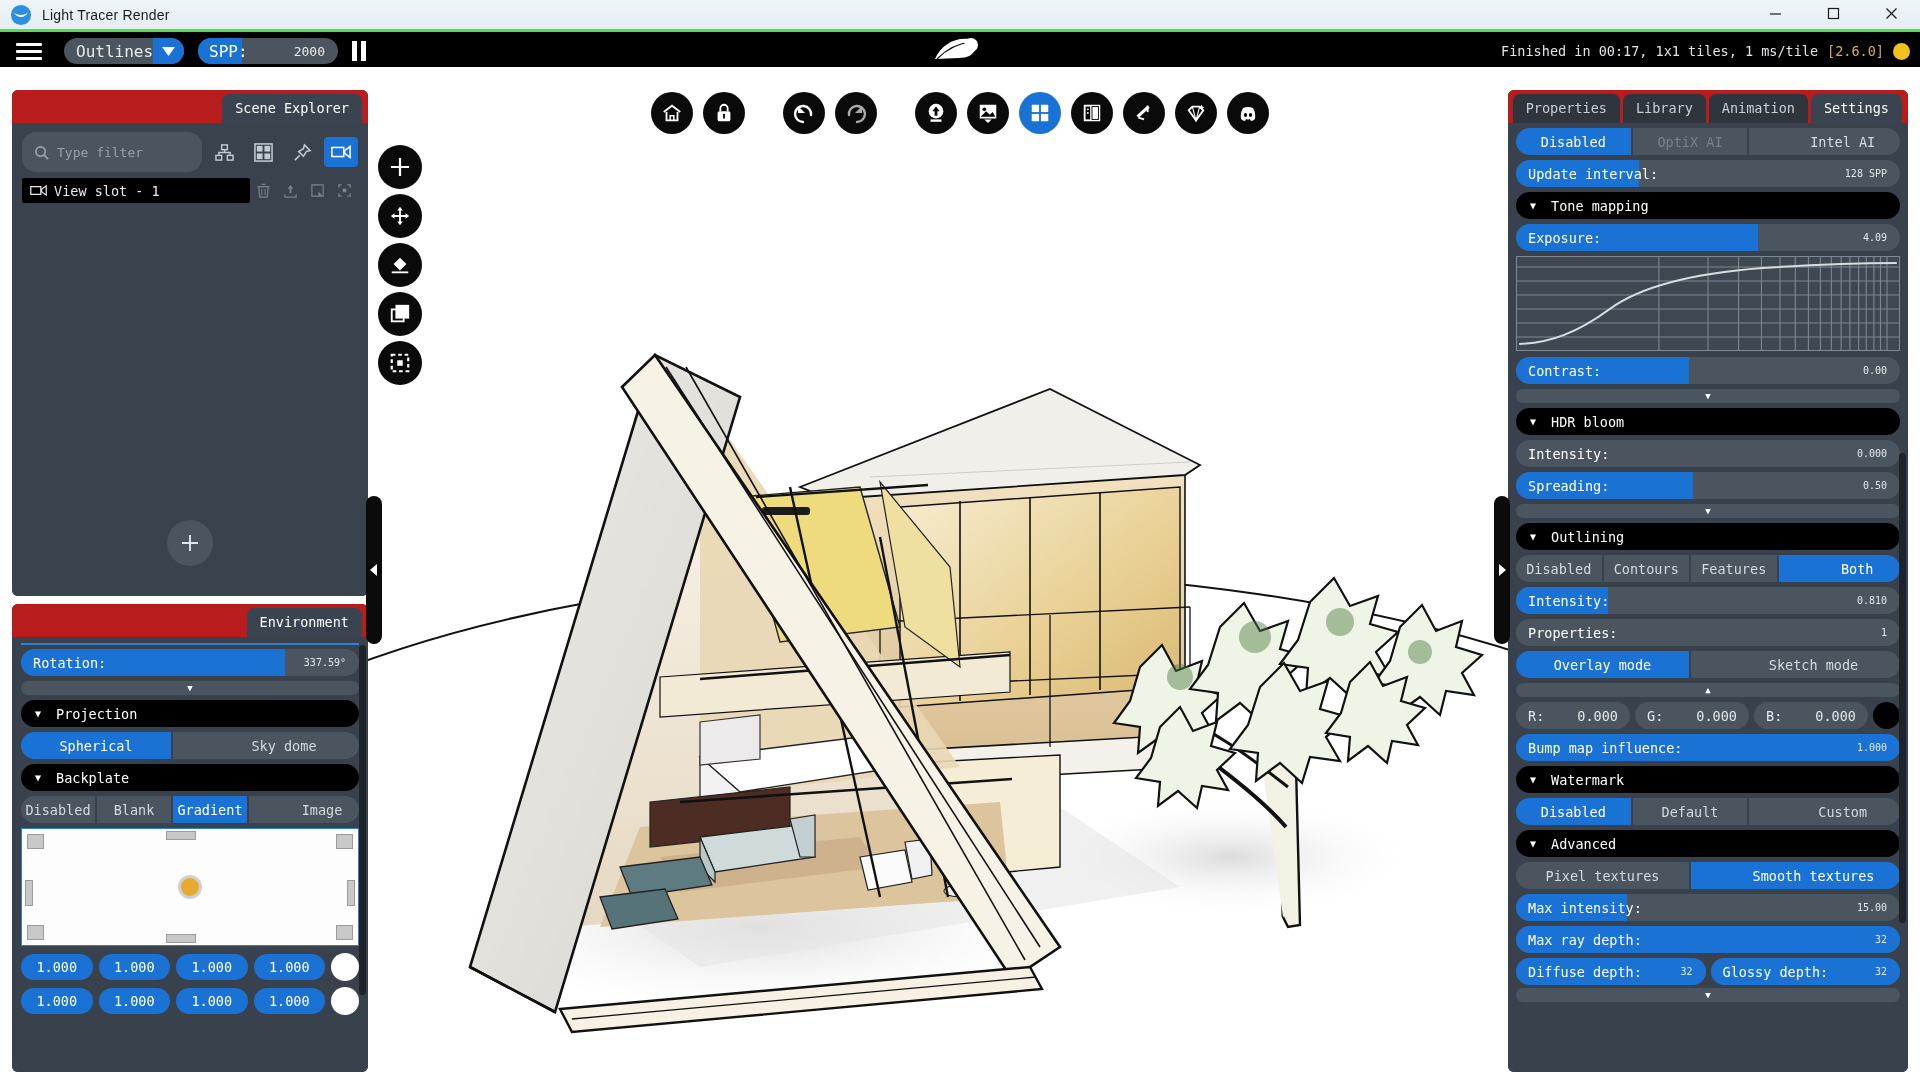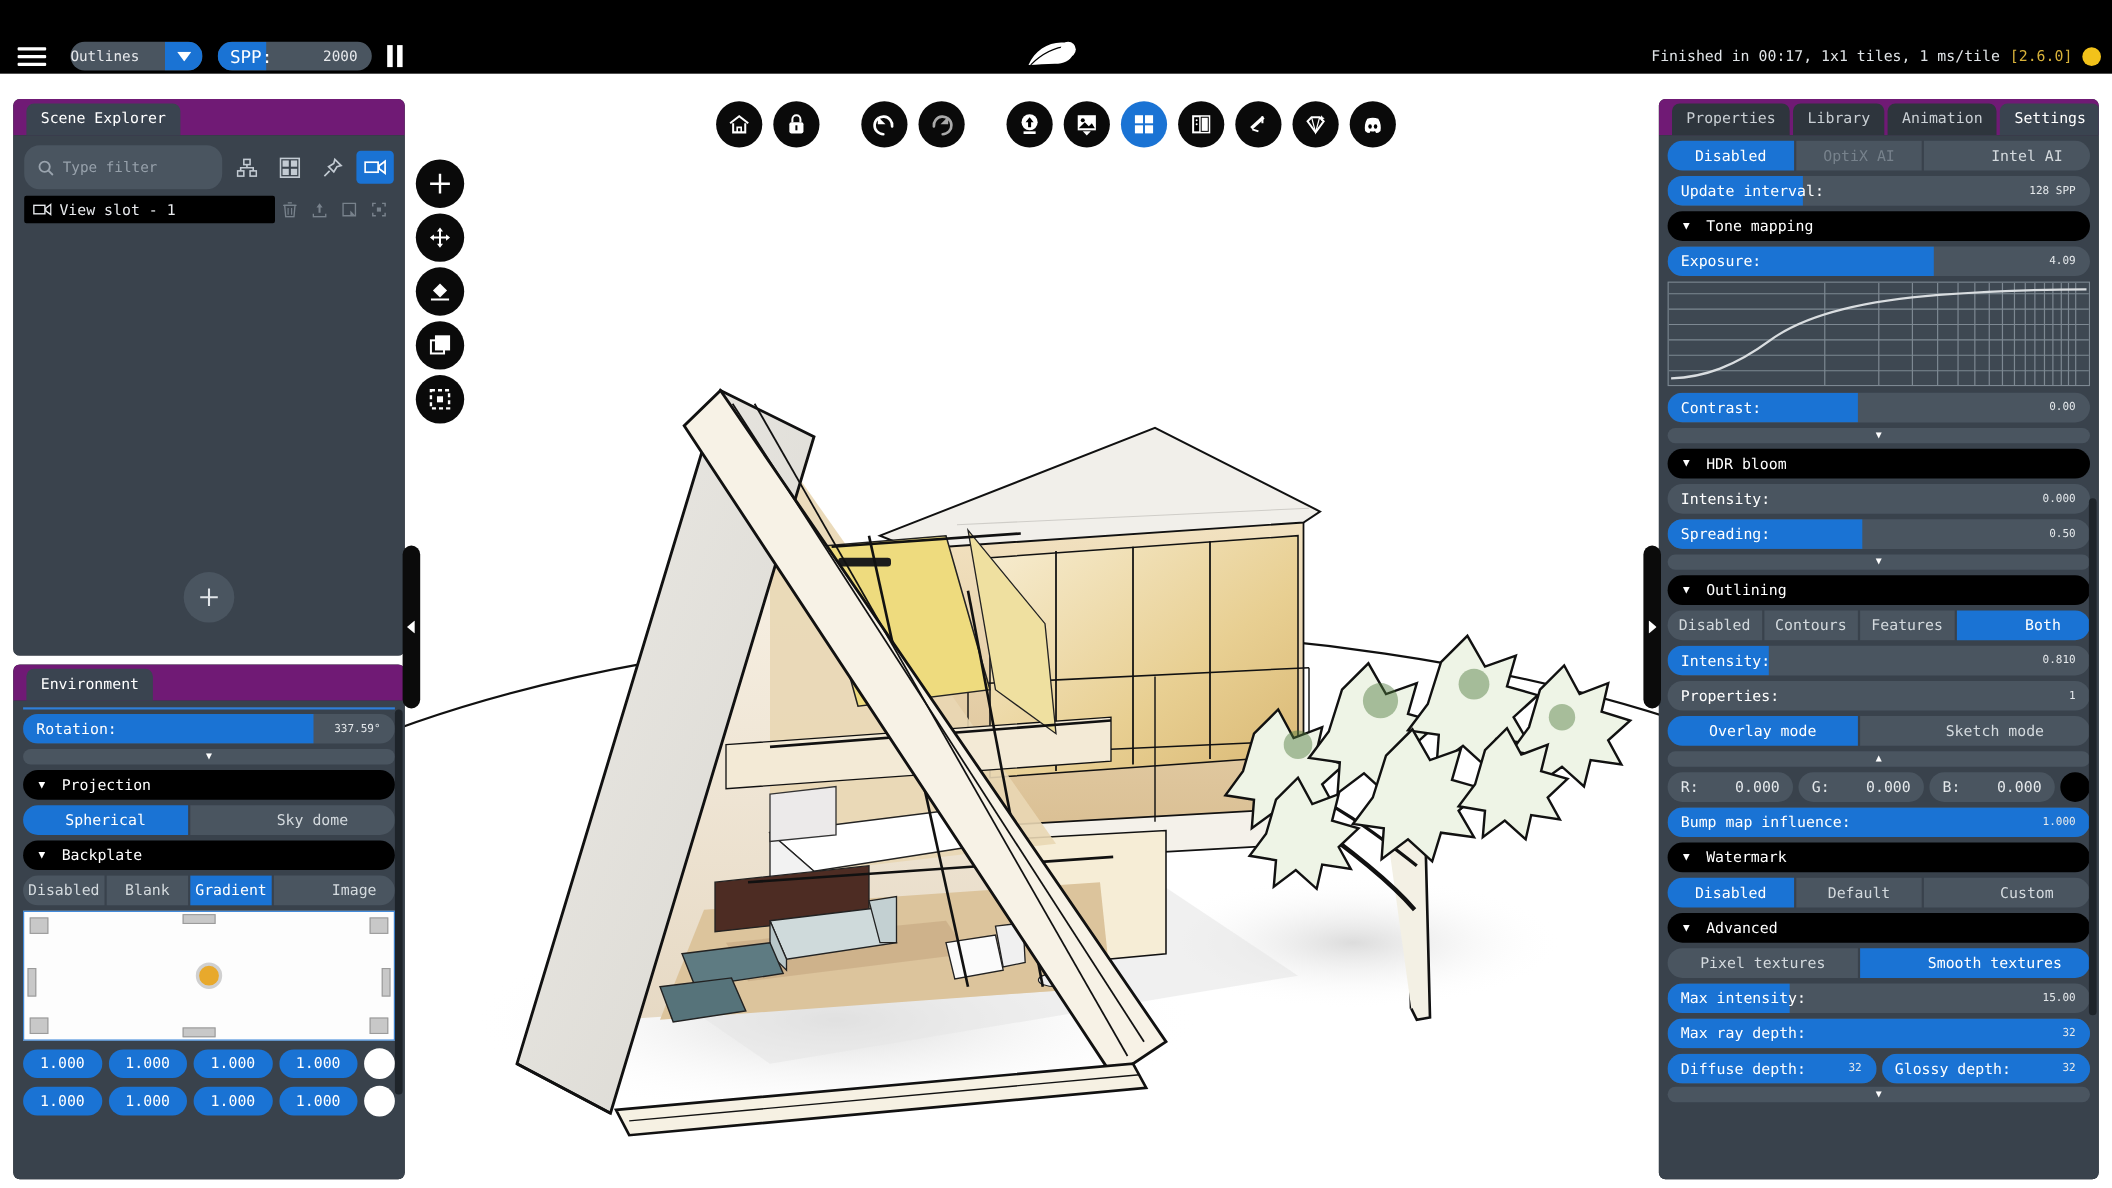--- a/index.html
+++ b/index.html
@@ -33,21 +33,21 @@
   .topbar {
     position:absolute; left:0; top:35px; width:1920px; height:32px;
     background:#000; display:flex; align-items:center;
   }
   .hamburger { margin-left:16px; width:26px; display:flex; flex-direction:column; gap:4px; cursor:pointer;}
   .hamburger i { display:block; height:3px; background:#fff; border-radius:1px;}
   .mode-select {
     margin-left:22px; height:26px; width:120px; background:#4a5560;
     border-radius:13px; display:flex; align-items:center; overflow:hidden;
   }
-  .mode-select .lbl { flex:1; font-size:13px; color:#e8eaed; }
+  .mode-select .lbl { flex:1; padding-left:12px; font-size:16px; color:#e8eaed; }
   .mode-select .arrow {
     width:34px; height:26px; background:#1a73d4; display:flex; align-items:center; justify-content:center;
   }
   .spp-box {
     margin-left:14px; height:26px; width:140px; background:#4a5560;
     border-radius:13px; display:flex; align-items:center; position:relative; overflow:hidden;
   }
   .spp-box .fill { position:absolute; left:0; top:0; bottom:0; width:44px; background:#1a73d4; }
   .spp-box .k { position:relative; padding-left:11px; font-size:16px; color:#fff; }
   .spp-box .v { position:relative; margin-left:auto; padding-right:13px; font-size:13px; color:#e8eaed; }
@@ -86,21 +86,21 @@
   
   .handle {
     position:absolute; width:16px; height:148px; background:#0b0b0b; border-radius:8px;
     display:flex; align-items:center; justify-content:center; z-index:25; cursor:pointer;
   }
   .handle.left { left:366px; top:496px; }
   .handle.right { left:1494px; top:496px; }
 
   
   .panel { position:absolute; background:#262c33; z-index:15; }
-  .tabrow { display:flex; gap:3px; padding:4px 6px 0 12px; background:#701a75; }
+  .tabrow { display:flex; gap:3px; padding:4px 6px 0 12px; background:#b91c1c;justify-content:flex-end; }
   .tab {
     padding:6px 13px 7px; font-size:13.5px; color:#c9cfd4; background:#2e353d;
     border-radius:7px 7px 0 0; cursor:pointer; white-space:nowrap;
   }
   .tab.active { background:#3a4450; color:#fff; }
 
   
   #scene-panel { left:12px; top:90px; width:356px; height:506px; border-radius:6px; overflow:hidden; }
   .sp-body { background:#3a434d; height:100%; padding:0; }
   .sp-filterrow { display:flex; align-items:center; gap:5px; padding:9px 10px 6px 10px; }
@@ -200,20 +200,46 @@
 
   .env-top-line { height:2px; background:#2f7fd8; margin:0 0 4px 0; }
 
   svg { display:block; }
 </style>
 </head>
 <body>
 
 <div class="app">
 
+  <div class="titlebar">
+    <svg class="tb-logo" viewBox="0 0 24 24">
+      <circle cx="12" cy="12" r="11" fill="#2d8fdd"></circle>
+      <path d="M4 9 C8 16 16 16 20 9 C16 13 8 13 4 9 Z" fill="#fff"></path>
+    </svg>
+    <div class="tb-title">Light Tracer Render</div>
+    <div class="tb-spacer"></div>
+    <div class="win-btns">
+      <div class="win-btn">
+        <svg width="13" height="13" viewBox="0 0 13 13">
+            <line x1="1" y1="7" x2="12" y2="7" stroke="#1b1b1b" stroke-width="1.2"></line>
+          </svg>
+      </div>
+      <div class="win-btn">
+        <svg width="13" height="13" viewBox="0 0 13 13">
+            <rect x="1.5" y="1.5" width="10" height="10" fill="none" stroke="#1b1b1b" stroke-width="1.2"></rect>
+          </svg>
+      </div>
+      <div class="win-btn close">
+        <svg width="13" height="13" viewBox="0 0 13 13">
+            <line x1="1.5" y1="1.5" x2="11.5" y2="11.5" stroke="#1b1b1b" stroke-width="1.2"></line>
+            <line x1="11.5" y1="1.5" x2="1.5" y2="11.5" stroke="#1b1b1b" stroke-width="1.2"></line>
+          </svg>
+      </div>
+    </div>
+  </div>
 
   <div class="topbar">
     <div class="hamburger">
         <i></i>
         <i></i>
         <i></i>
       </div>
 
     <div class="mode-select">
       <div class="lbl">Outlines</div>

